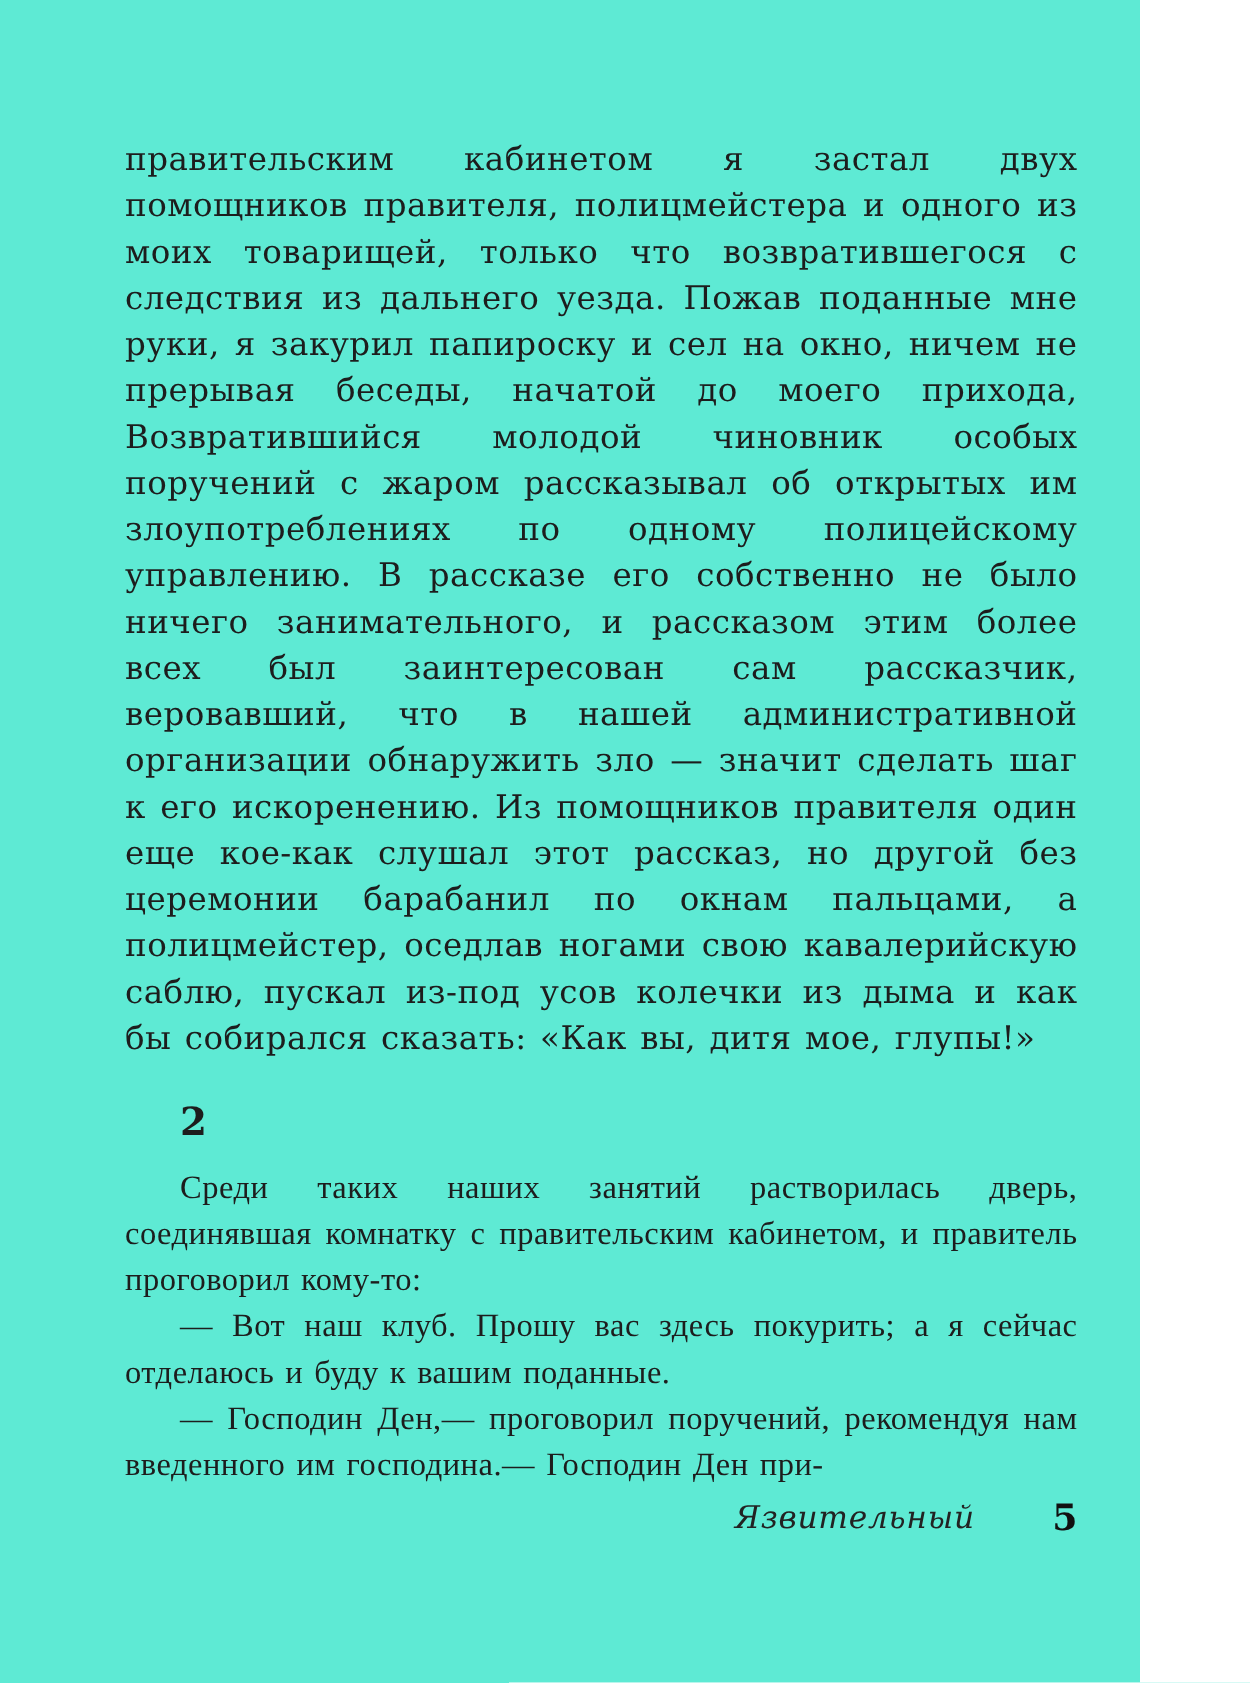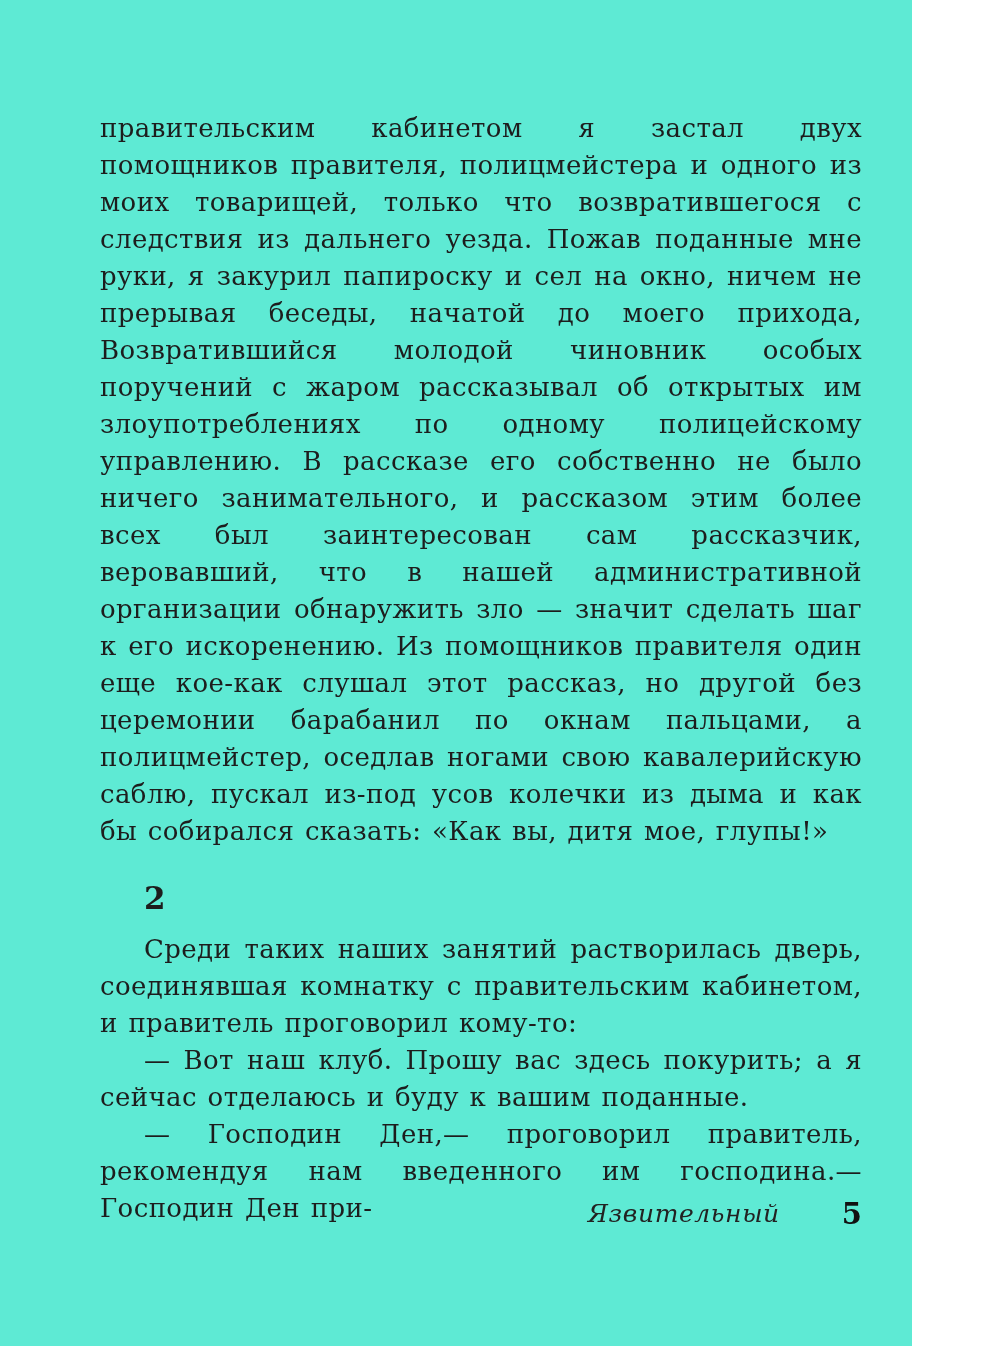--- a/index.html
+++ b/index.html
@@ -27,20 +27,21 @@
     letter-spacing: 0.4px;
     word-spacing: 2px;
   }
   .text-block p {
     margin: 0;
     hyphens: auto;
     -webkit-hyphens: auto;
   }
   .text-block p.indent {
     text-indent: 44px;
+    font-family: Liberation Serif, serif;
   }
   .section-number {
     font-weight: bold;
     font-size: 31px;
     line-height: 37px;
     margin: 30px 0 14px 0;
     padding-left: 44px;
     text-align: left;
     letter-spacing: 0;
   }
@@ -76,21 +77,21 @@
 
     <p>правительским кабинетом я застал двух помощников правителя, полицмейстера и одного из моих товарищей, только что возвратившегося с следствия из дальнего уезда. Пожав поданные мне руки, я закурил папироску и сел на окно, ничем не прерывая беседы, начатой до моего прихода, Возвратившийся молодой чиновник особых поручений с жаром рассказывал об открытых им злоупотреблениях по одному полицейскому управлению. В рассказе его собственно не было ничего занимательного, и рассказом этим более всех был заинтересован сам рассказчик, веровавший, что в нашей административной организации обнаружить зло — значит сделать шаг к его искоренению. Из помощников правителя один еще кое-как слушал этот рассказ, но другой без церемонии барабанил по окнам пальцами, а полицмейстер, оседлав ногами свою кавалерийскую саблю, пускал из-под усов колечки из дыма и как бы собирался сказать: «Как вы, дитя мое, глупы!»</p>
 
     <div class="section-number">2</div>
 
     <p class="indent">Среди таких наших занятий растворилась дверь, соединявшая комнатку с правительским кабинетом, и правитель проговорил кому-то:</p>
 
     <p class="indent">— Вот наш клуб. Прошу вас здесь покурить; а я сейчас отделаюсь и буду к вашим поданные.</p>
 
 
-    <p class="indent">— Господин Ден,— проговорил правитель, рекомендуя нам введенного им господина.— Господин Ден при-</p>
+    <p class="indent">— Господин Ден,— проговорил поручений, рекомендуя нам введенного им господина.— Господин Ден при-</p>
 
   </div>
 
   <div class="footer">
     <span class="running-title">Язвительный</span>
     <span class="page-number">5</span>
   </div>
 
 </div>
 

